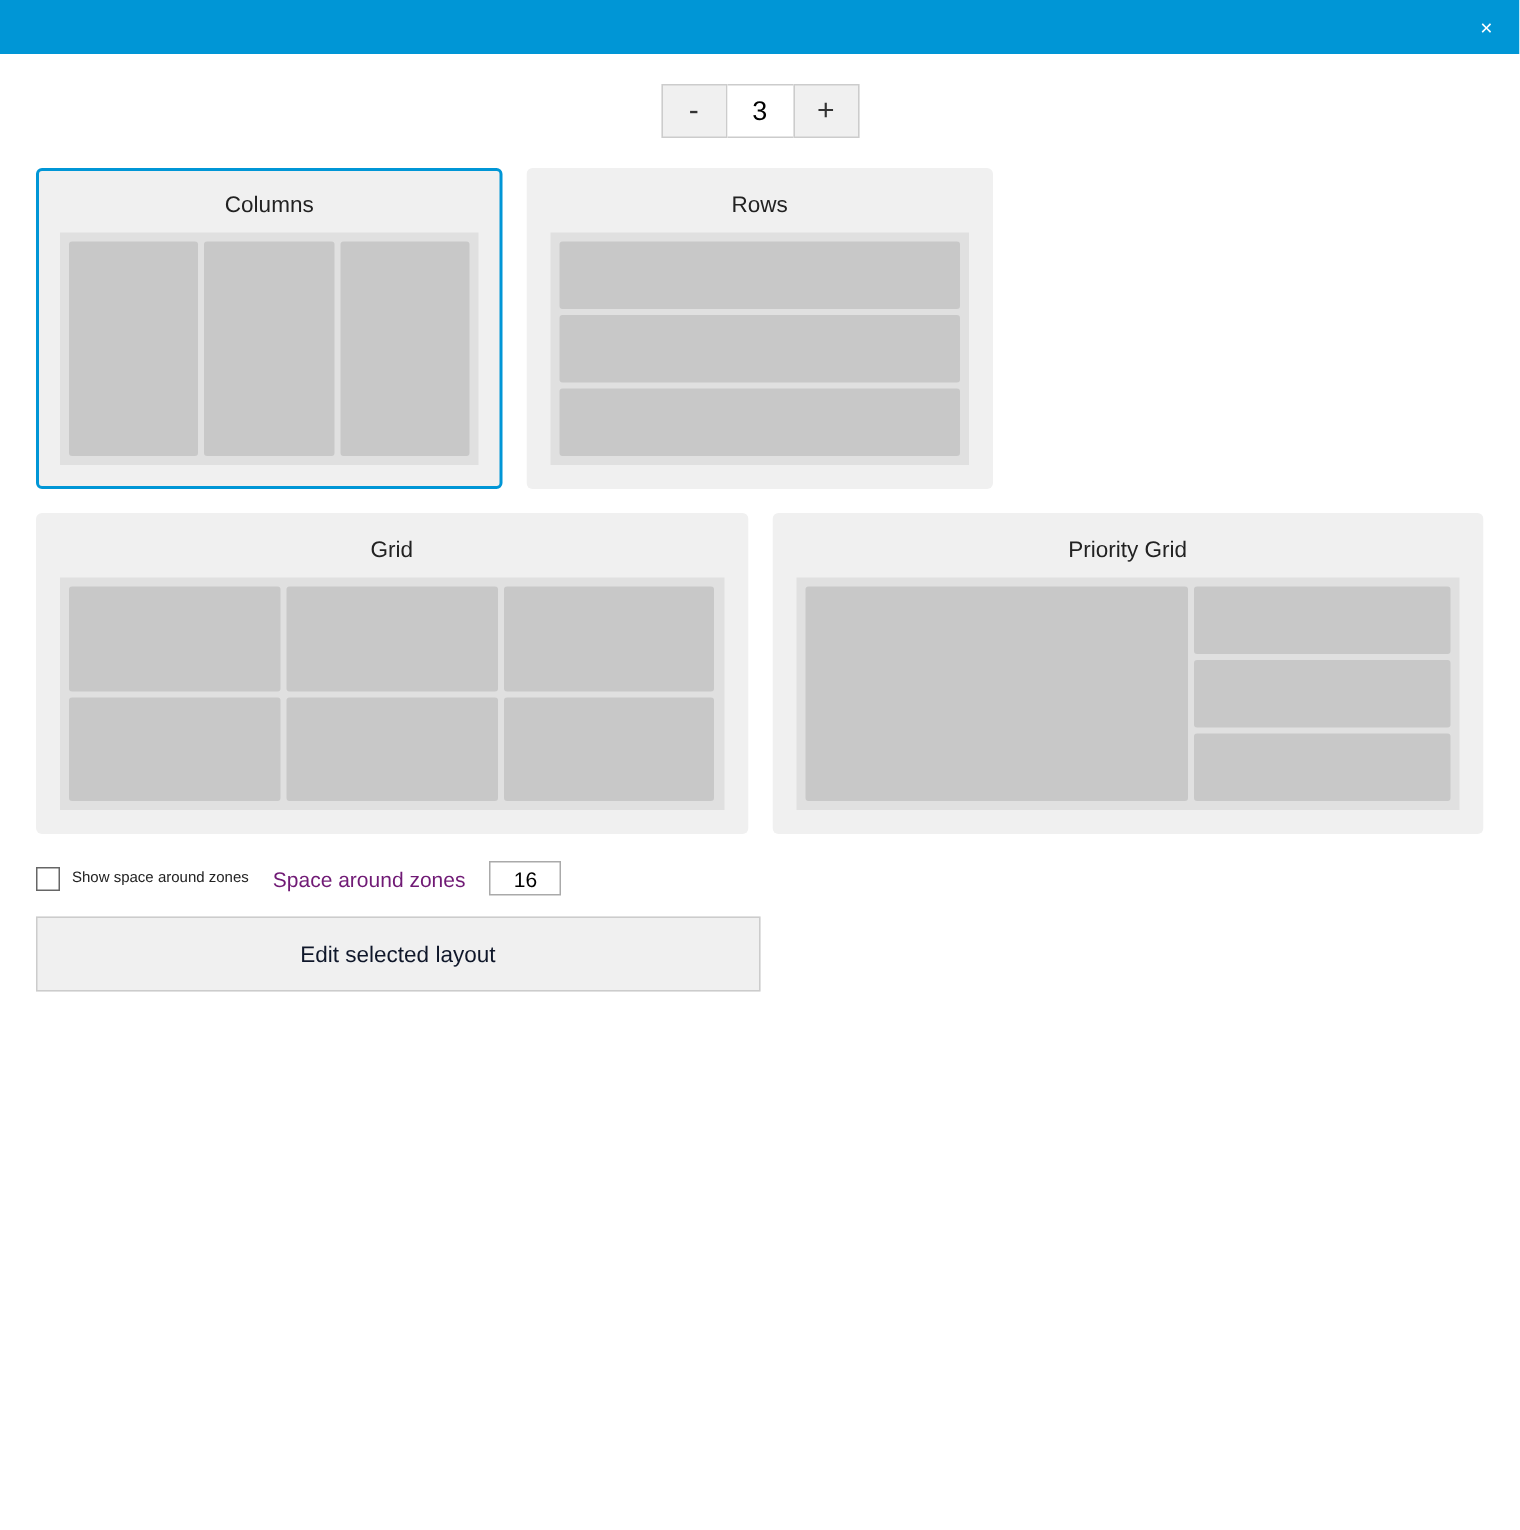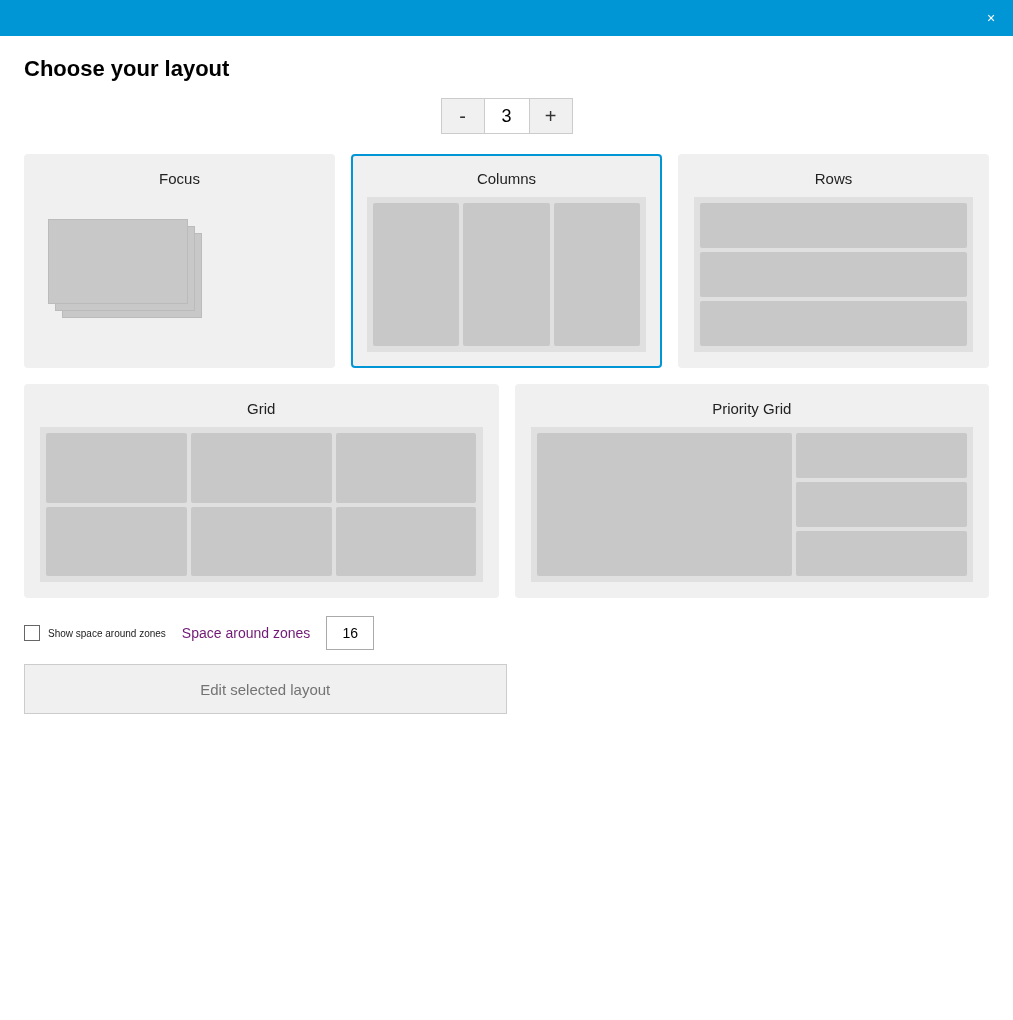--- a/index.html
+++ b/index.html
@@ -242,79 +242,68 @@
       display: flex;
       align-items: center;
       justify-content: center;
     }
     .space-label {
       font-size: 14px;
       color: #701a75;
     }
     .space-input {
       width: 48px;
-      height: 34px;
+      height: 23px;
       border: 1px solid #aaa;
       text-align: center;
       font-size: 14px;
       padding: 0;
     }
     .footer-buttons {
       display: grid;
       grid-template-columns: 1fr 1fr;
       gap: 0;
       margin-top: 4px;
     }
     .btn-edit {
       height: 50px;
       background: #f0f0f0;
       border: 1px solid #ccc;
       font-size: 15px;
       cursor: pointer;
-      color: #737373;
+      color: #0f172a;
     }
     .btn-apply {
       height: 50px;
       background: #0096d6;
       border: none;
       font-size: 15px;
       cursor: pointer;
       color: #fff;
       font-weight: 500;
     }
   </style>
 </head>
 <body>
 
 <div class="title-bar">
   <div class="close-btn">×</div>
 </div>
 
 <div class="dialog-content">
-  <div class="dialog-title">Choose your layout</div>
 
 
   <div class="counter-row">
     <button class="counter-btn">-</button>
     <div class="counter-value">3</div>
     <button class="counter-btn">+</button>
   </div>
 
   <div class="layouts-grid">
 
-    <div class="layout-card">
-      <div class="layout-card-title">Focus</div>
-      <div class="focus-preview">
-        <div class="focus-stack">
-          <div class="focus-rect focus-rect-1"></div>
-          <div class="focus-rect focus-rect-2"></div>
-          <div class="focus-rect focus-rect-3"></div>
-        </div>
-      </div>
-    </div>
 
     <div class="layout-card selected">
       <div class="layout-card-title">Columns</div>
       <div class="columns-preview">
         <div class="col-pane"></div>
         <div class="col-pane"></div>
         <div class="col-pane"></div>
       </div>
     </div>
 

